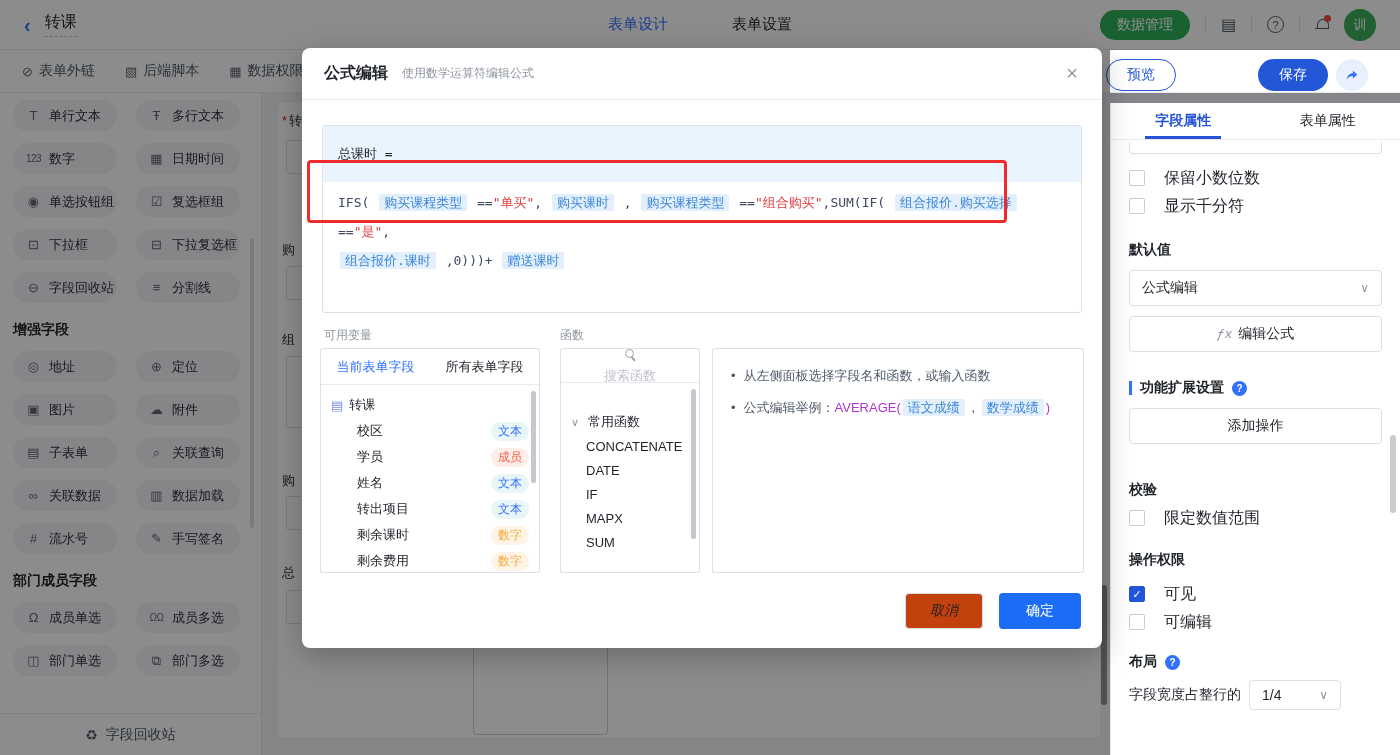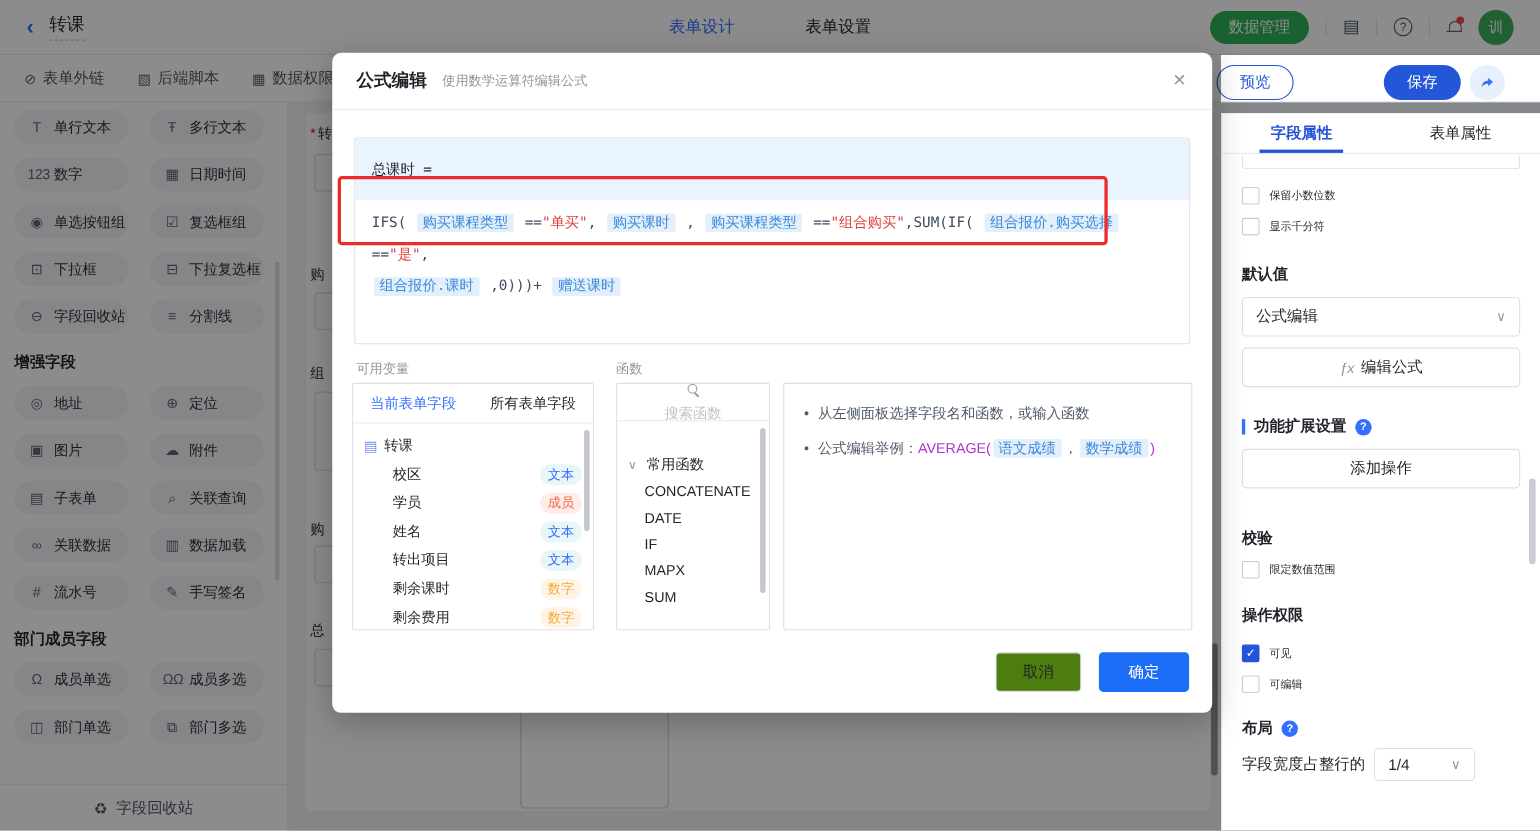--- a/index.html
+++ b/index.html
@@ -43,21 +43,21 @@
     border-radius:16px; color:#fff; font-size:14px; display:flex; align-items:center; justify-content:center; }
   .btn-share { position:absolute; left:1336px; top:59px; width:32px; height:32px; background:#e8f0fe;
     border-radius:50%; display:flex; align-items:center; justify-content:center; }
   
   .leftpanel { position:absolute; left:0; top:93px; width:262px; height:620px; background:#fff;
     border-right:1px solid #e8eaee; overflow:hidden; padding-top:7px; }
   .fgrid { display:grid; grid-template-columns:104px 104px; column-gap:19px; row-gap:12px; padding-left:13px; }
   .fbtn { height:31px; background:#f4f5f7; border-radius:16px; display:flex; align-items:center;
     padding-left:12px; gap:7px; font-size:13px; color:#2b2f36; cursor:pointer; white-space:nowrap; }
   .fbtn .fi { color:#5f6774; font-size:13px; width:17px; text-align:center; flex:none; }
-  .fbtn .fi.small { font-size:13px; letter-spacing:-0.5px; }
+  .fbtn .fi.small { font-size:10px; letter-spacing:-0.5px; }
   .sec-title { font-size:14px; font-weight:bold; color:#1f2329; margin:18px 0 12px 13px; }
   .left-scroll { position:absolute; left:250px; top:145px; width:4px; height:290px; background:#dcdee1; border-radius:2px; }
   .recycle { position:absolute; left:0; top:713px; width:262px; height:42px; background:#fff;
     border-top:1px solid #e8eaee; border-right:1px solid #e8eaee; display:flex; align-items:center;
     justify-content:center; gap:8px; color:#4e5969; font-size:14px; cursor:pointer; }
   
   .canvas-white { position:absolute; left:278px; top:103px; width:822px; height:634px; background:#fff; border-radius:4px; }
   .stub .stub-label { position:absolute; left:282px; font-size:13px; color:#2b2f36; white-space:nowrap; }
   .stub .stub-input { position:absolute; left:286px; width:78px; height:34px; background:#fff;
     border:1px solid #d9dce3; border-radius:3px; }
@@ -76,33 +76,33 @@
   .rightpanel { position:absolute; left:1110px; top:103px; width:290px; height:652px; background:#fff;
     border-left:1px solid #e5e6eb; }
   .rp-tabs { height:37px; display:flex; border-bottom:1px solid #e8eaee; }
   .rp-tab { flex:1; display:flex; align-items:center; justify-content:center; font-size:14px;
     color:#1f2329; position:relative; cursor:pointer; }
   .rp-tab.active { color:#2453d6; font-weight:bold; }
   .rp-tab.active::after { content:""; position:absolute; bottom:0; left:50%; transform:translateX(-50%);
     width:76px; height:3px; background:#2453d6; }
   .rp-body { padding:0 18px; position:relative; }
   .cutoff-select { margin-top:2px; height:12px; border:1px solid #dcdfe6; border-top:none; border-radius:0 0 4px 4px; }
-  .checkrow { margin-top:8px; display:flex; align-items:center; gap:9px; font-size:10px; color:#1f2329; height:20px; cursor:pointer; }
+  .checkrow { margin-top:8px; display:flex; align-items:center; gap:19px; font-size:16px; color:#1f2329; height:20px; cursor:pointer; }
   .checkrow.first { margin-top:14px; }
   .cb { width:16px; height:16px; border:1px solid #c9cdd4; border-radius:2px; background:#fff; flex:none;
     font-size:11px; line-height:14px; text-align:center; color:#fff; }
   .cb.on { background:#2155db; border-color:#2155db; }
   .cb.on::after { content:"✓"; }
   .rp-label { margin-top:24px; font-size:14px; font-weight:bold; color:#1f2329; height:20px; display:flex; align-items:center; gap:8px; }
   .select { margin-top:10px; height:36px; border:1px solid #dcdfe6; border-radius:4px; display:flex;
     align-items:center; justify-content:space-between; padding:0 12px; font-size:14px; color:#1f2329; cursor:pointer; background:#fff; }
   .chev { color:#8f959e; font-size:12px; }
   .chev::after { content:"∨"; }
   .btn-outline { margin-top:10px; height:36px; border:1px solid #dcdfe6; border-radius:4px; display:flex;
-    align-items:center; justify-content:center; gap:6px; font-size:14px; color:#1f2329; cursor:pointer; background:#fff; }
+    align-items:center; justify-content:center; gap:6px; font-size:14px; color:#1f2329; cursor:pointer; background:#fff;font-family:Liberation Mono, monospace; }
   .fxg { color:#8f959e; font-style:italic; font-size:13px; }
   .ext-title { margin-top:26px; display:flex; align-items:center; gap:8px; font-size:14px; font-weight:bold; height:20px; }
   .bluebar { width:3px; height:14px; background:#3370ff; }
   .qmark { width:15px; height:15px; border-radius:50%; background:#3370ff; color:#fff; font-size:10px;
     display:flex; align-items:center; justify-content:center; }
   .qmark::after { content:"?"; }
   .gap36 { margin-top:36px !important; }
   .gap22 { margin-top:22px !important; }
   .gap20 { margin-top:20px !important; }
   .layout-row { margin-top:8px; display:flex; align-items:center; gap:8px; font-size:14px; color:#1f2329; }
@@ -155,21 +155,21 @@
   .pf-chev { color:#8f959e; font-size:11px; width:10px; }
   .pf-chev.open::after { content:"∨"; }
   .pf-chev.closed::after { content:"›"; font-size:13px; }
   .pf-item { height:24px; display:flex; align-items:center; padding-left:15px; cursor:pointer; }
   .pf-scroll { position:absolute; right:3px; top:40px; width:5px; height:150px; background:#c4c8ce; border-radius:3px; }
   .tip { display:flex; gap:8px; font-size:13px; color:#4e5969; margin-bottom:11px; line-height:21px; }
   .tip .dot { color:#4e5969; }
   .fn-purple { color:#af33d2; }
   .m-btn { position:absolute; top:545px; height:36px; border-radius:4px; font-size:14px;
     display:flex; align-items:center; justify-content:center; cursor:pointer; }
-  .btn-cancel { left:603px; width:78px; border:1px solid #d9dce3; color:#1f2329; background:#4d7c0f; }
+  .btn-cancel { left:603px; width:78px; border:1px solid #d9dce3; color:#1f2329; background:#c2410c;font-style:italic; }
   .btn-ok { left:697px; width:82px; background:#1b6df5; color:#fff; }
   
   .red-annot { position:absolute; left:307px; top:160px; width:700px; height:63px;
     border:3px solid #ee2b2b; border-radius:4px; z-index:30; pointer-events:none; }
 </style>
 </head>
 <body>
 
 <div class="topbar">
   <div class="tb-left">

